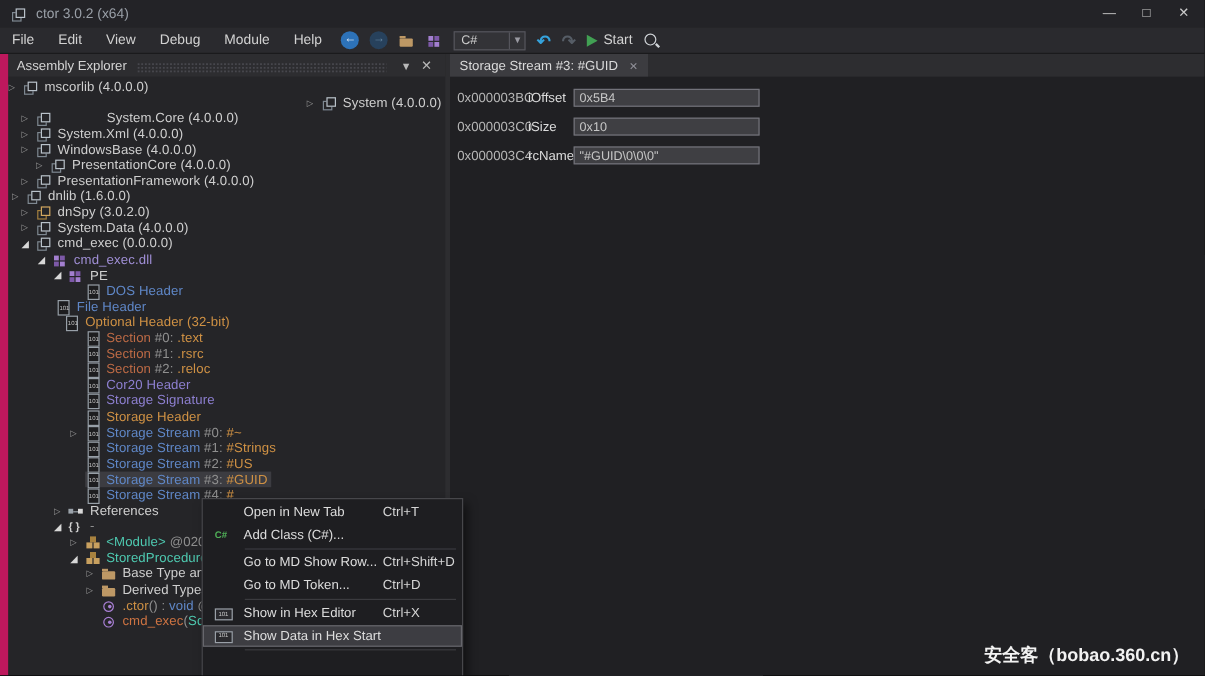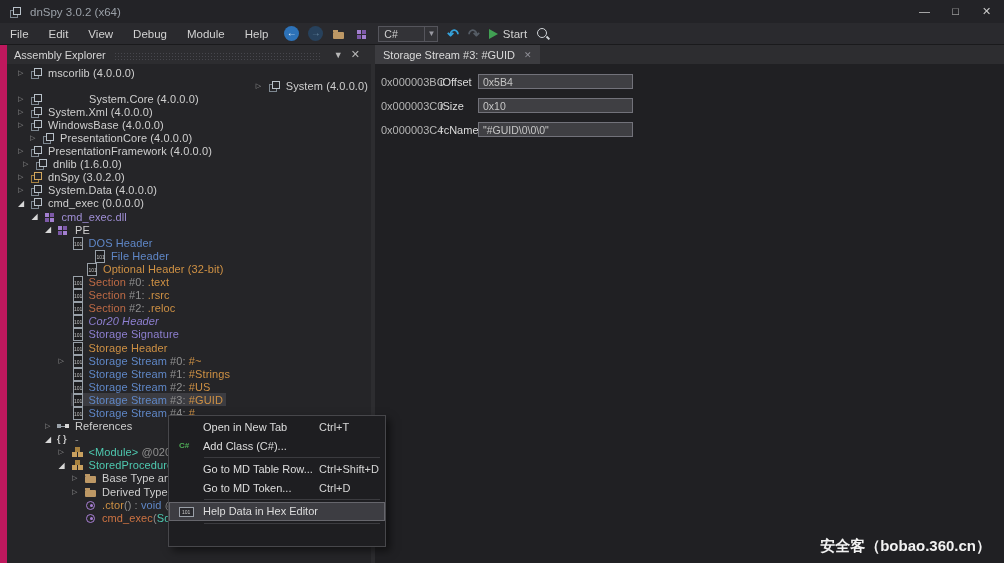--- a/index.html
+++ b/index.html
@@ -117,21 +117,21 @@
 
   .wm { position:absolute; right:13px; bottom:7px; font-size:15px; font-weight:bold; color:#f2f2f2; }
 </style>
 </head>
 <body>
 
 <div class="window">
 
   <div class="titlebar">
     <span class="ic ic-assembly" style="margin:0"></span>
-    <span class="title-text">dnSpy 3.0.2 (x64)</span>
+    <span class="title-text">ctor 3.0.2 (x64)</span>
     <div class="winbtns">
         <span class="wb">—</span>
         <span class="wb">□</span>
         <span class="wb">✕</span>
       </div>
   </div>
 
   <div class="menubar">
     <div id="menus" style="display:flex">
         <span class="menu-item">File</span>
@@ -162,21 +162,21 @@
 
   <div class="main">
     <div class="left">
       <div class="panel-header">
         <span>Assembly Explorer</span>
         <span class="dots"></span>
         <span class="ph-btn">▼</span>
         <span class="ph-btn" style="font-size:11px">✕</span>
       </div>
       <div class="tree" id="tree">
-          <div class="tree-row" style="padding-left: 11px;">
+          <div class="tree-row" style="">
             <span class="arrow">▷</span>
             <span class="rowline">
               <span class="ic ic-assembly"></span>
               <span class="lbl"><span style="color: rgb(207, 207, 207);">mscorlib (4.0.0.0)</span></span>
             </span>
           </div>
           <div class="tree-row" style="padding-left: 11px; justify-content: flex-end;">
             <span class="arrow">▷</span>
             <span class="rowline">
               <span class="ic ic-assembly"></span>
@@ -211,21 +211,21 @@
               <span class="lbl"><span style="color: rgb(207, 207, 207);">PresentationCore (4.0.0.0)</span></span>
             </span>
           </div>
           <div class="tree-row" style="padding-left: 11px;">
             <span class="arrow">▷</span>
             <span class="rowline">
               <span class="ic ic-assembly"></span>
               <span class="lbl"><span style="color: rgb(207, 207, 207);">PresentationFramework (4.0.0.0)</span></span>
             </span>
           </div>
-          <div class="tree-row" style="padding-left: 16px;">
+          <div class="tree-row" style="padding-left: 3px;">
             <span class="arrow">▷</span>
             <span class="rowline">
               <span class="ic ic-assembly"></span>
               <span class="lbl"><span style="color: rgb(207, 207, 207);">dnlib (1.6.0.0)</span></span>
             </span>
           </div>
           <div class="tree-row" style="padding-left: 11px;">
             <span class="arrow">▷</span>
             <span class="rowline">
               <span class="ic ic-assembly-gold"></span>
@@ -260,28 +260,28 @@
               <span class="lbl"><span style="color: rgb(207, 207, 207);">PE</span></span>
             </span>
           </div>
           <div class="tree-row" style="padding-left: 51.5px;">
             <span class="arrow"></span>
             <span class="rowline">
               <span class="ic ic-doc"></span>
               <span class="lbl"><span style="color: rgb(95, 135, 199);">DOS Header</span></span>
             </span>
           </div>
-          <div class="tree-row" style="padding-left: 74px;">
+          <div class="tree-row" style="padding-left: 27px;">
             <span class="arrow"></span>
             <span class="rowline">
               <span class="ic ic-doc"></span>
               <span class="lbl"><span style="color: rgb(95, 135, 199);">File Header</span></span>
             </span>
           </div>
-          <div class="tree-row" style="padding-left: 66px;">
+          <div class="tree-row" style="padding-left: 34px;">
             <span class="arrow"></span>
             <span class="rowline">
               <span class="ic ic-doc"></span>
               <span class="lbl"><span style="color: rgb(207, 145, 68);">Optional Header (32-bit)</span></span>
             </span>
           </div>
           <div class="tree-row" style="padding-left: 51.5px;">
             <span class="arrow"></span>
             <span class="rowline">
               <span class="ic ic-doc"></span>
@@ -299,21 +299,21 @@
             <span class="arrow"></span>
             <span class="rowline">
               <span class="ic ic-doc"></span>
               <span class="lbl"><span style="color: rgb(189, 106, 69);">Section </span><span style="color: rgb(143, 143, 143);">#2: </span><span style="color: rgb(207, 145, 68);">.reloc</span></span>
             </span>
           </div>
           <div class="tree-row" style="padding-left: 51.5px;">
             <span class="arrow"></span>
             <span class="rowline">
               <span class="ic ic-doc"></span>
-              <span class="lbl"><span style="color: rgb(141, 127, 208); font-style: italic;">Cor20 Header</span></span>
+              <span class="lbl"><span style="color: rgb(141, 127, 208);">Cor20 Header</span></span>
             </span>
           </div>
           <div class="tree-row" style="padding-left: 51.5px;">
             <span class="arrow"></span>
             <span class="rowline">
               <span class="ic ic-doc"></span>
               <span class="lbl"><span style="color: rgb(141, 127, 208);">Storage Signature</span></span>
             </span>
           </div>
           <div class="tree-row" style="padding-left: 51.5px;">
@@ -452,33 +452,40 @@
       </div>
       <div class="mi">
         <span class="gut">
           <span class="mic mic-add-class"></span>
         </span>
         <span class="lab">Add Class (C#)...</span>
       </div>
       <div class="msep"></div>
       <div class="mi">
         <span class="gut"></span>
-        <span class="lab">Go to MD Table Row...</span>
+        <span class="lab">Go to MD Show Row...</span>
         <span class="sc">Ctrl+Shift+D</span>
       </div>
       <div class="mi">
         <span class="gut"></span>
         <span class="lab">Go to MD Token...</span>
         <span class="sc">Ctrl+D</span>
       </div>
       <div class="msep"></div>
+      <div class="mi">
+        <span class="gut">
+          <span class="mic mic-hex-editor"></span>
+        </span>
+        <span class="lab">Show in Hex Editor</span>
+        <span class="sc">Ctrl+X</span>
+      </div>
       <div class="mi hl">
         <span class="gut">
           <span class="mic mic-hex-editor"></span>
         </span>
-        <span class="lab">Help Data in Hex Editor</span>
+        <span class="lab">Show Data in Hex Start</span>
       </div>
       <div class="msep"></div>
       <div class="mi"></div>
     </div>
 
   <div class="wm">安全客（bobao.360.cn）</div>
 </div>
 
 </body></html>

